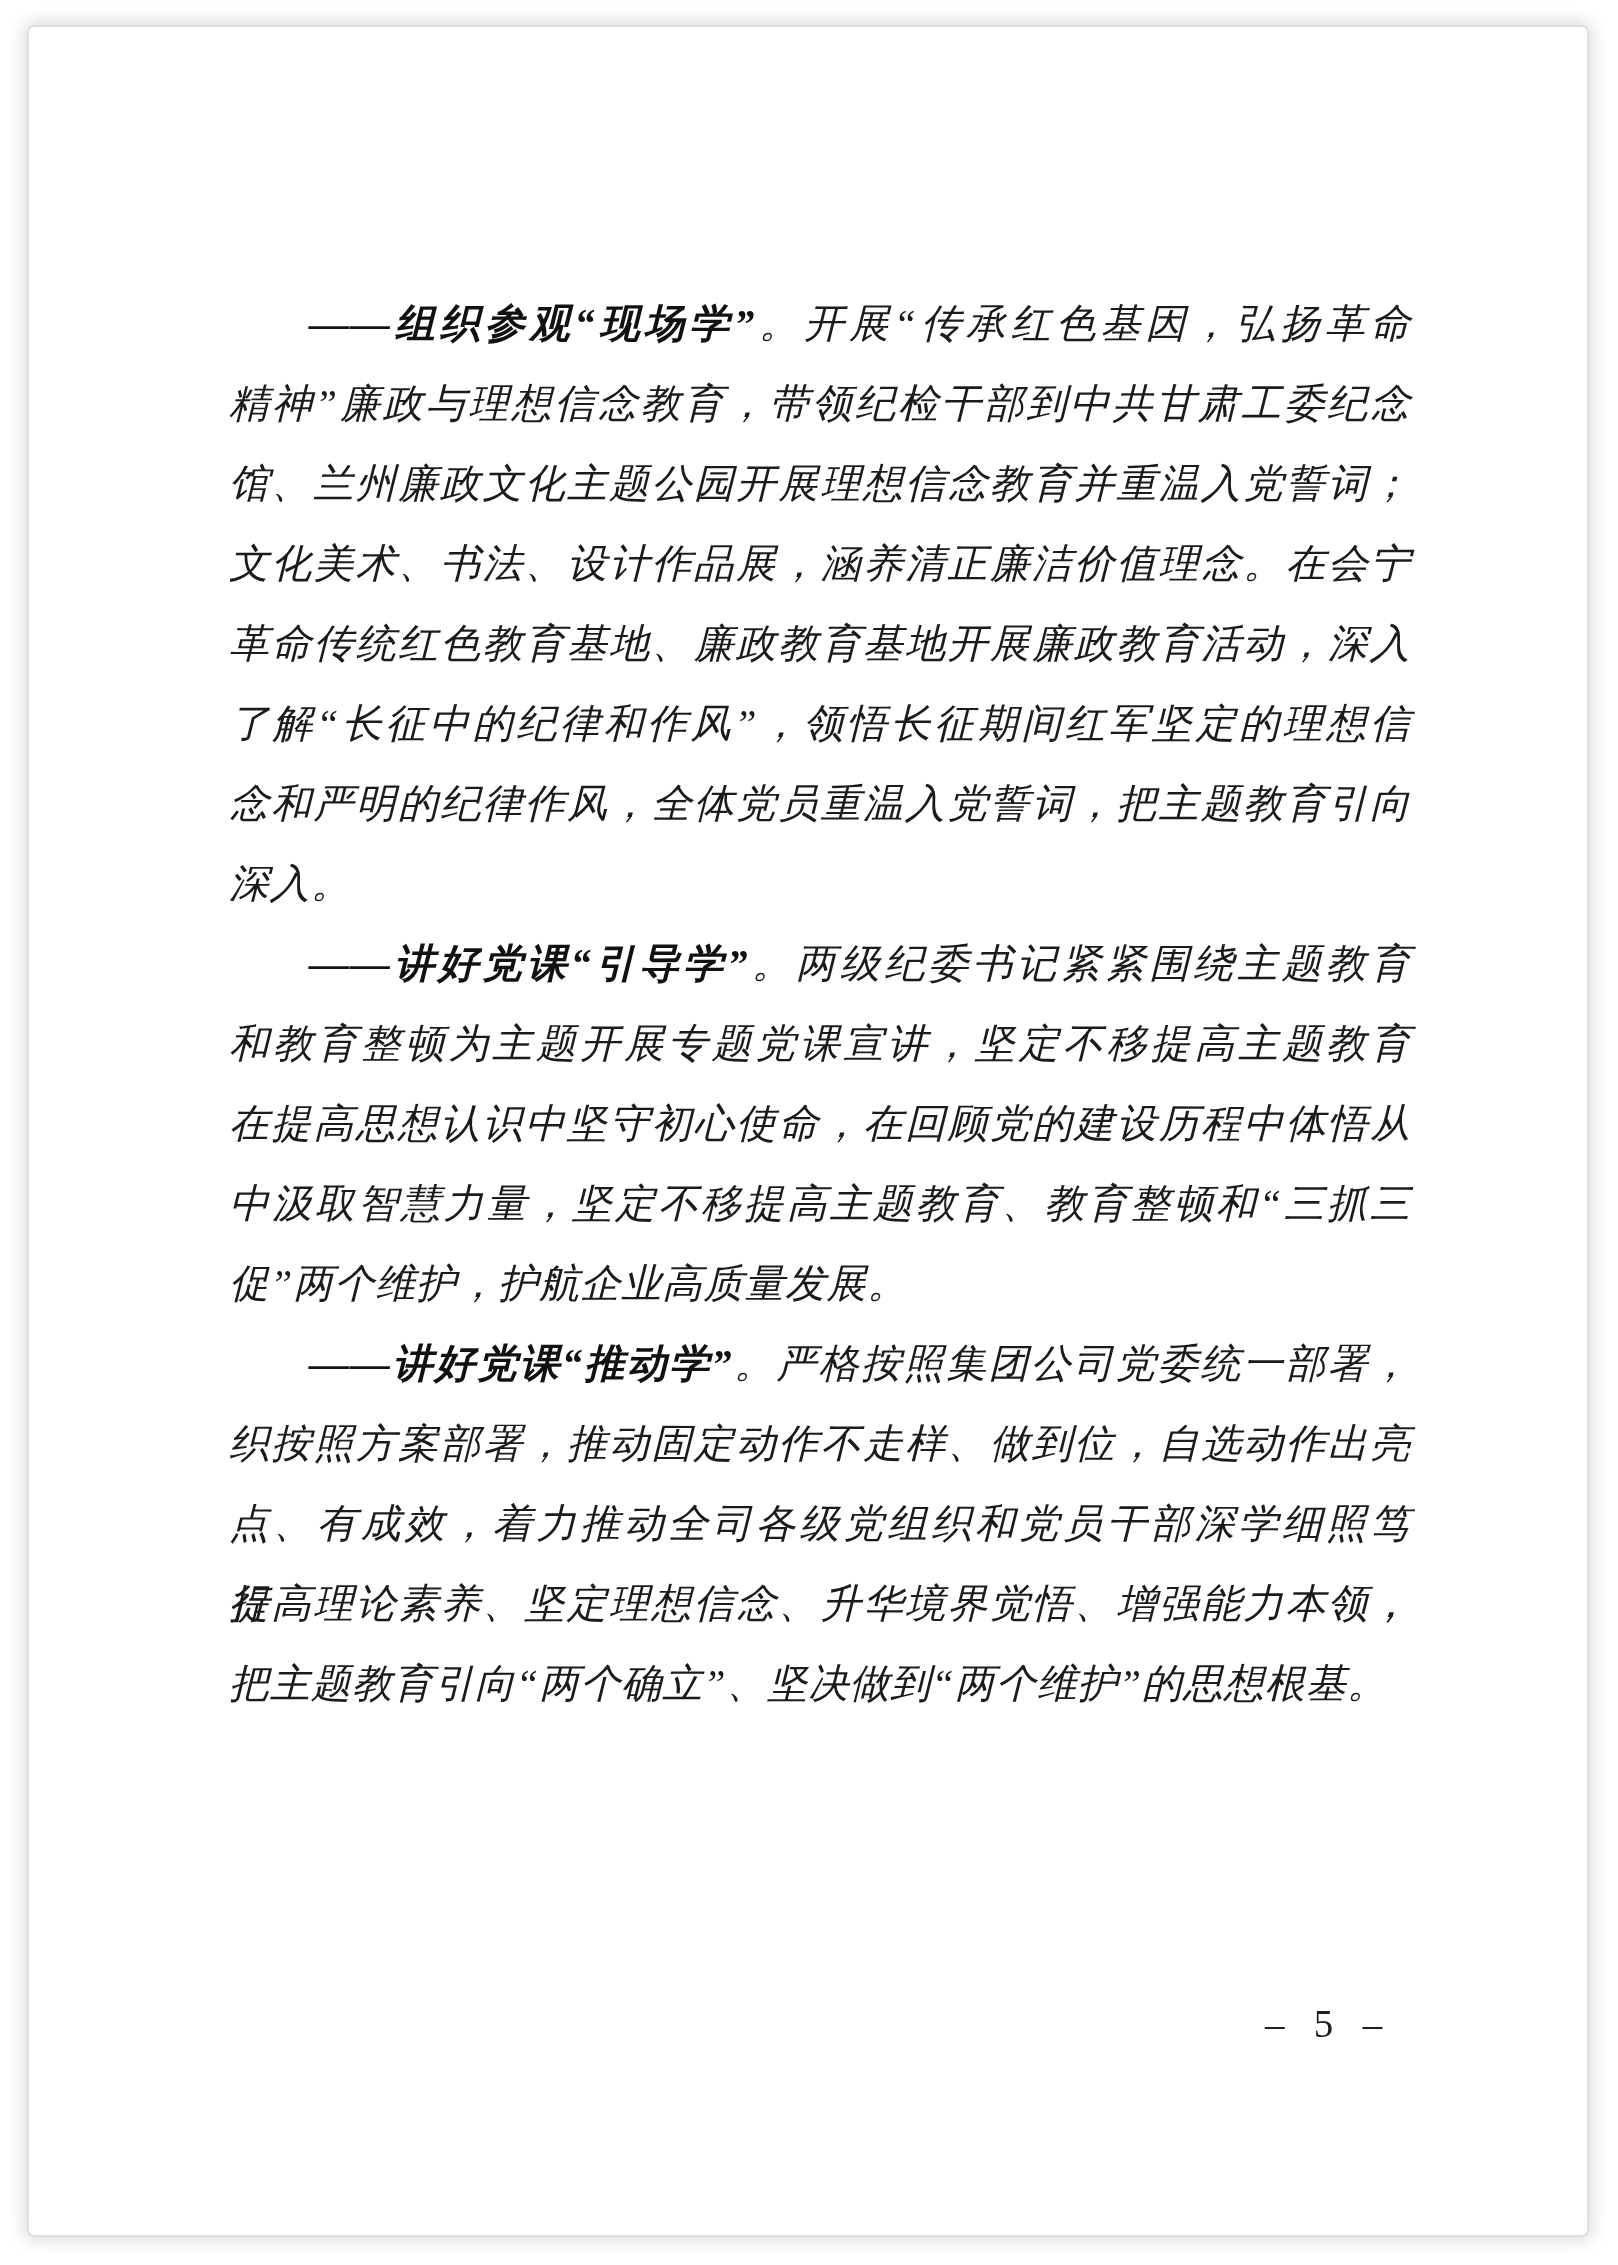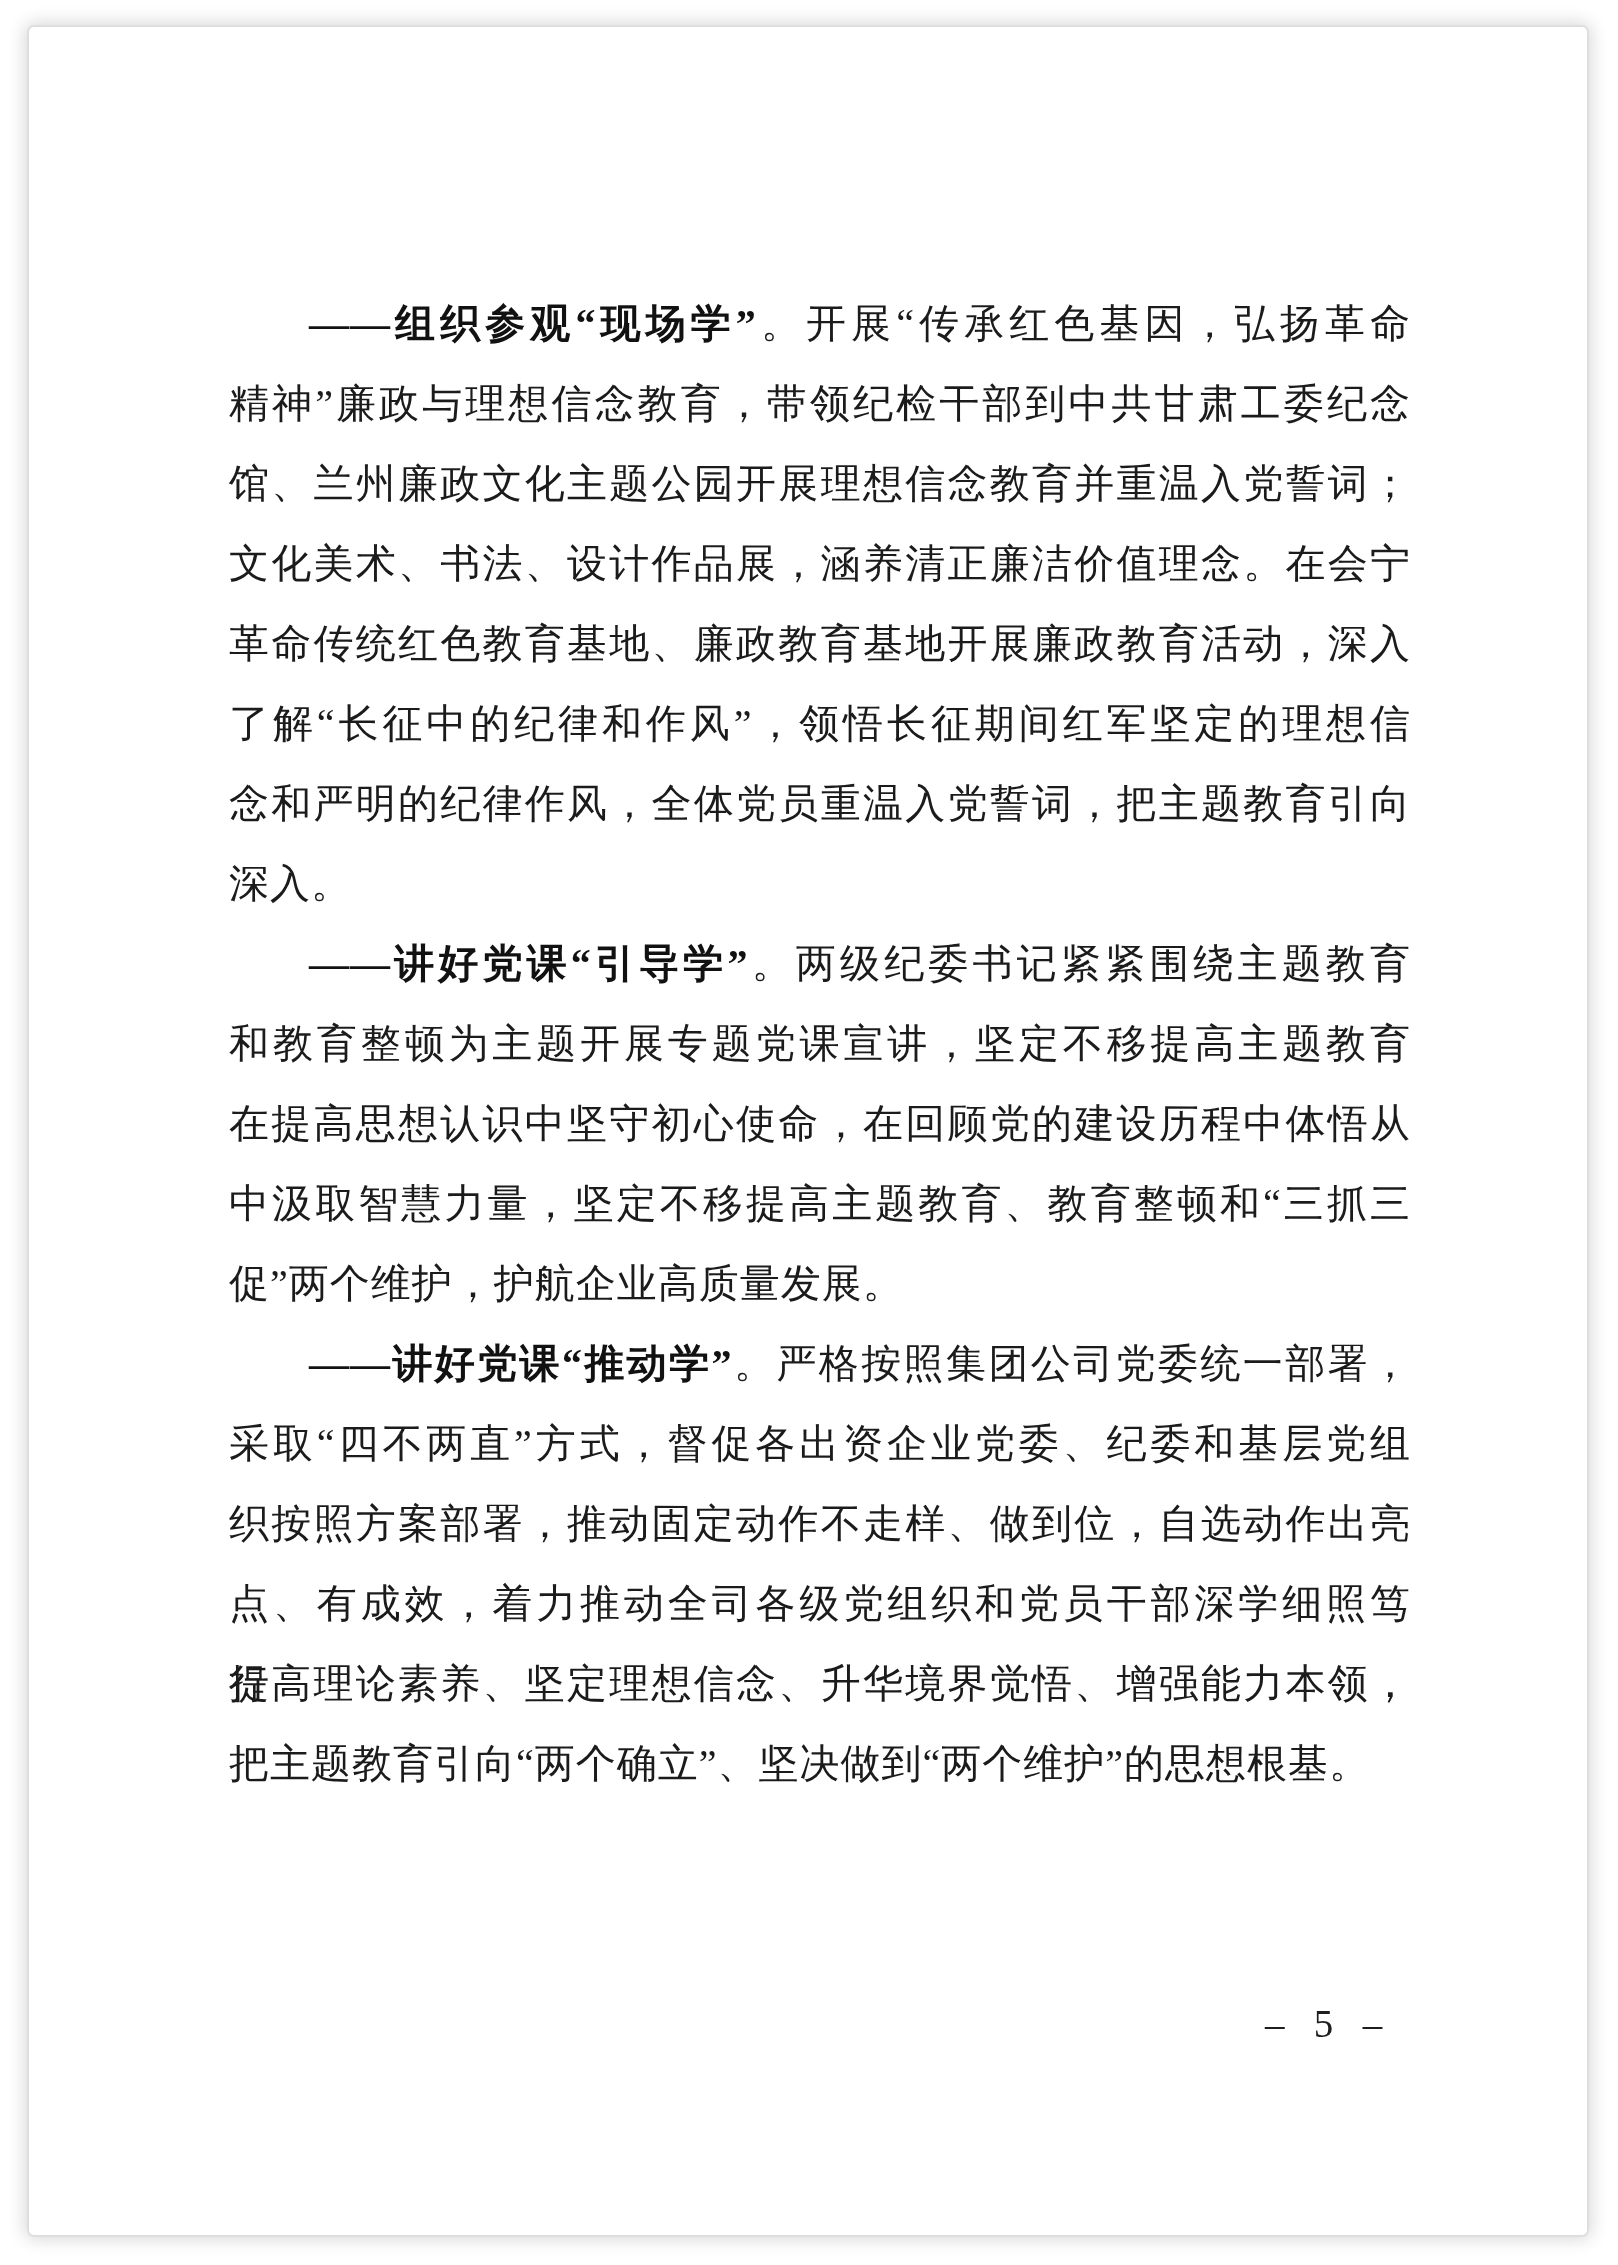--- a/index.html
+++ b/index.html
@@ -27,21 +27,21 @@
     background: #ffffff;
     border-radius: 4.9px;
     box-shadow: 0 0 0 2px #dedede, 0 0 17.6px 3.9px rgba(0,0,0,0.16);
   }
   .content {
     position: absolute;
     left: 200px;
     top: 257px;
     width: 1182px;
   }
-  .paragraph { margin: 0; padding: 0; }
+  .paragraph { margin: 0; padding: 0; font-style: italic; }
   .line {
     font-size: 40px;
     line-height: 80px;
     height: 80px;
     color: #1b1b1b;
     text-align: justify;
     text-align-last: justify;
     letter-spacing: 1px;
     white-space: normal;
     overflow: visible;
@@ -81,21 +81,20 @@
         </div>
         <div class="paragraph">
           <div class="line first"><span class="lead">——讲好党课“引导学”</span><span>。两级纪委书记紧紧围绕主题教育</span></div>
           <div class="line"><span>和教育整顿为主题开展专题党课宣讲，坚定不移提高主题教育</span></div>
           <div class="line"><span>在提高思想认识中坚守初心使命，在回顾党的建设历程中体悟从</span></div>
           <div class="line"><span>中汲取智慧力量，坚定不移提高主题教育、教育整顿和“三抓三</span></div>
           <div class="line last"><span>促”两个维护，护航企业高质量发展。</span></div>
         </div>
         <div class="paragraph">
           <div class="line first"><span class="lead">——讲好党课“推动学”</span><span>。严格按照集团公司党委统一部署，</span></div>
-          <div class="line"><span>采取“四不两直”方式，督促各出资企业党委、纪委和基层党组</span></div>
           <div class="line"><span>织按照方案部署，推动固定动作不走样、做到位，自选动作出亮</span></div>
           <div class="line"><span>点、有成效，着力推动全司各级党组织和党员干部深学细照笃行，</span></div>
           <div class="line"><span>提高理论素养、坚定理想信念、升华境界觉悟、增强能力本领，</span></div>
           <div class="line last"><span>把主题教育引向“两个确立”、坚决做到“两个维护”的思想根基。</span></div>
         </div>
       </div>
     <div class="page-number">– 5 –</div>
   </div>
 </div>
 

